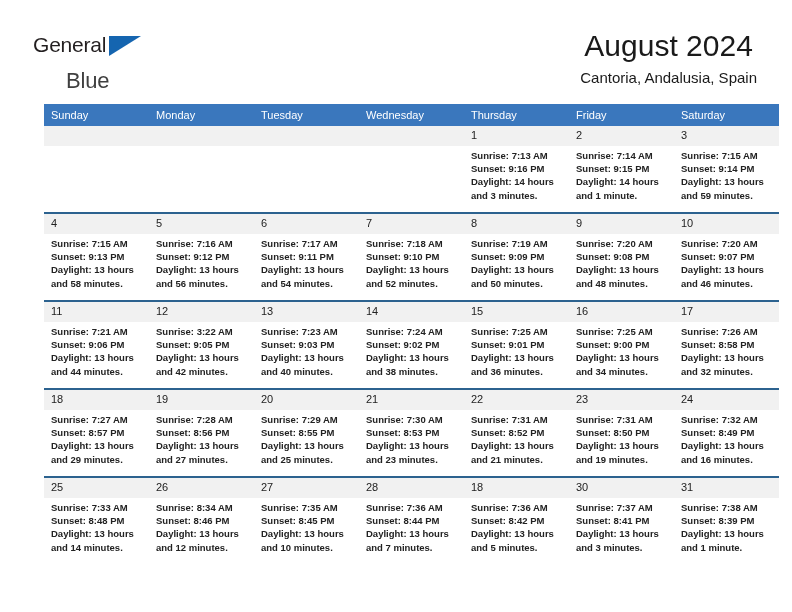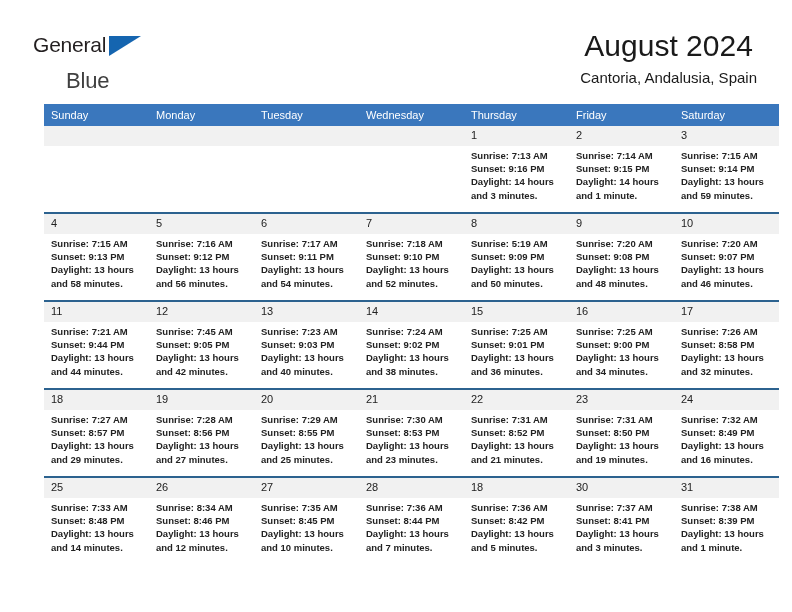--- a/index.html
+++ b/index.html
@@ -257,21 +257,21 @@
             <div class="lines">
               <div>Sunrise: 7:18 AM</div>
               <div>Sunset: 9:10 PM</div>
               <div>Daylight: 13 hours</div>
               <div>and 52 minutes.</div>
             </div>
           </td>
           <td class="">
             <span class="daynum">8</span>
             <div class="lines">
-              <div>Sunrise: 5:19 AM</div>
+              <div>Sunrise: 7:19 AM</div>
               <div>Sunset: 9:09 PM</div>
               <div>Daylight: 13 hours</div>
               <div>and 50 minutes.</div>
             </div>
           </td>
           <td class="">
             <span class="daynum">9</span>
             <div class="lines">
               <div>Sunrise: 7:20 AM</div>
               <div>Sunset: 9:08 PM</div>
@@ -287,29 +287,29 @@
               <div>Daylight: 13 hours</div>
               <div>and 46 minutes.</div>
             </div>
           </td>
         </tr>
         <tr class="week-row">
           <td class="">
             <span class="daynum">11</span>
             <div class="lines">
               <div>Sunrise: 7:21 AM</div>
-              <div>Sunset: 9:44 PM</div>
+              <div>Sunset: 9:06 PM</div>
               <div>Daylight: 13 hours</div>
               <div>and 44 minutes.</div>
             </div>
           </td>
           <td class="">
             <span class="daynum">12</span>
             <div class="lines">
-              <div>Sunrise: 7:45 AM</div>
+              <div>Sunrise: 3:22 AM</div>
               <div>Sunset: 9:05 PM</div>
               <div>Daylight: 13 hours</div>
               <div>and 42 minutes.</div>
             </div>
           </td>
           <td class="">
             <span class="daynum">13</span>
             <div class="lines">
               <div>Sunrise: 7:23 AM</div>
               <div>Sunset: 9:03 PM</div>

